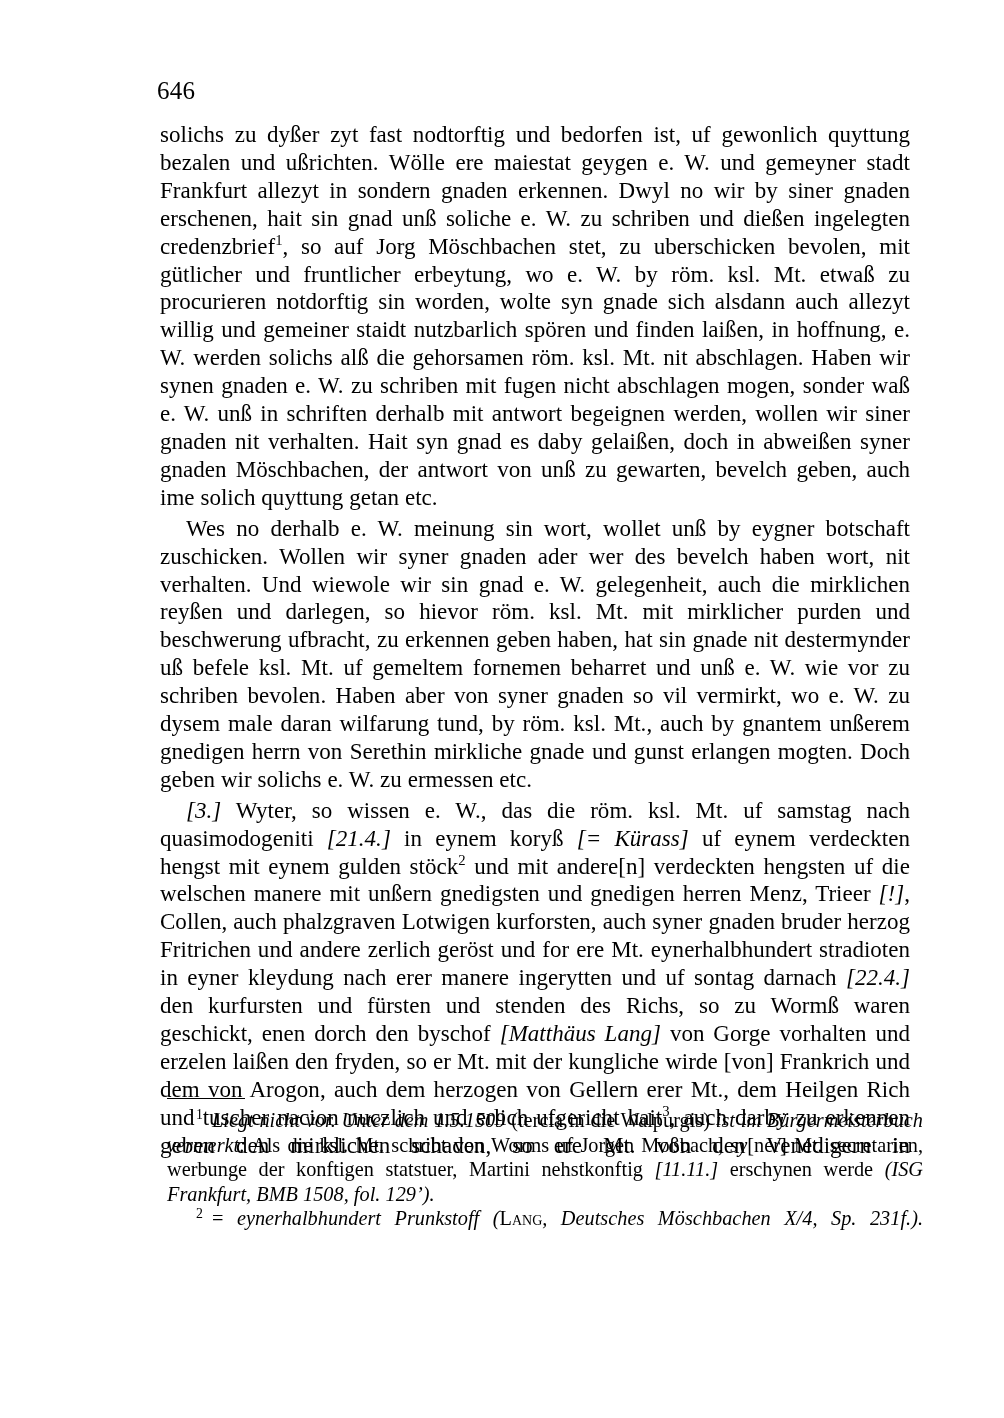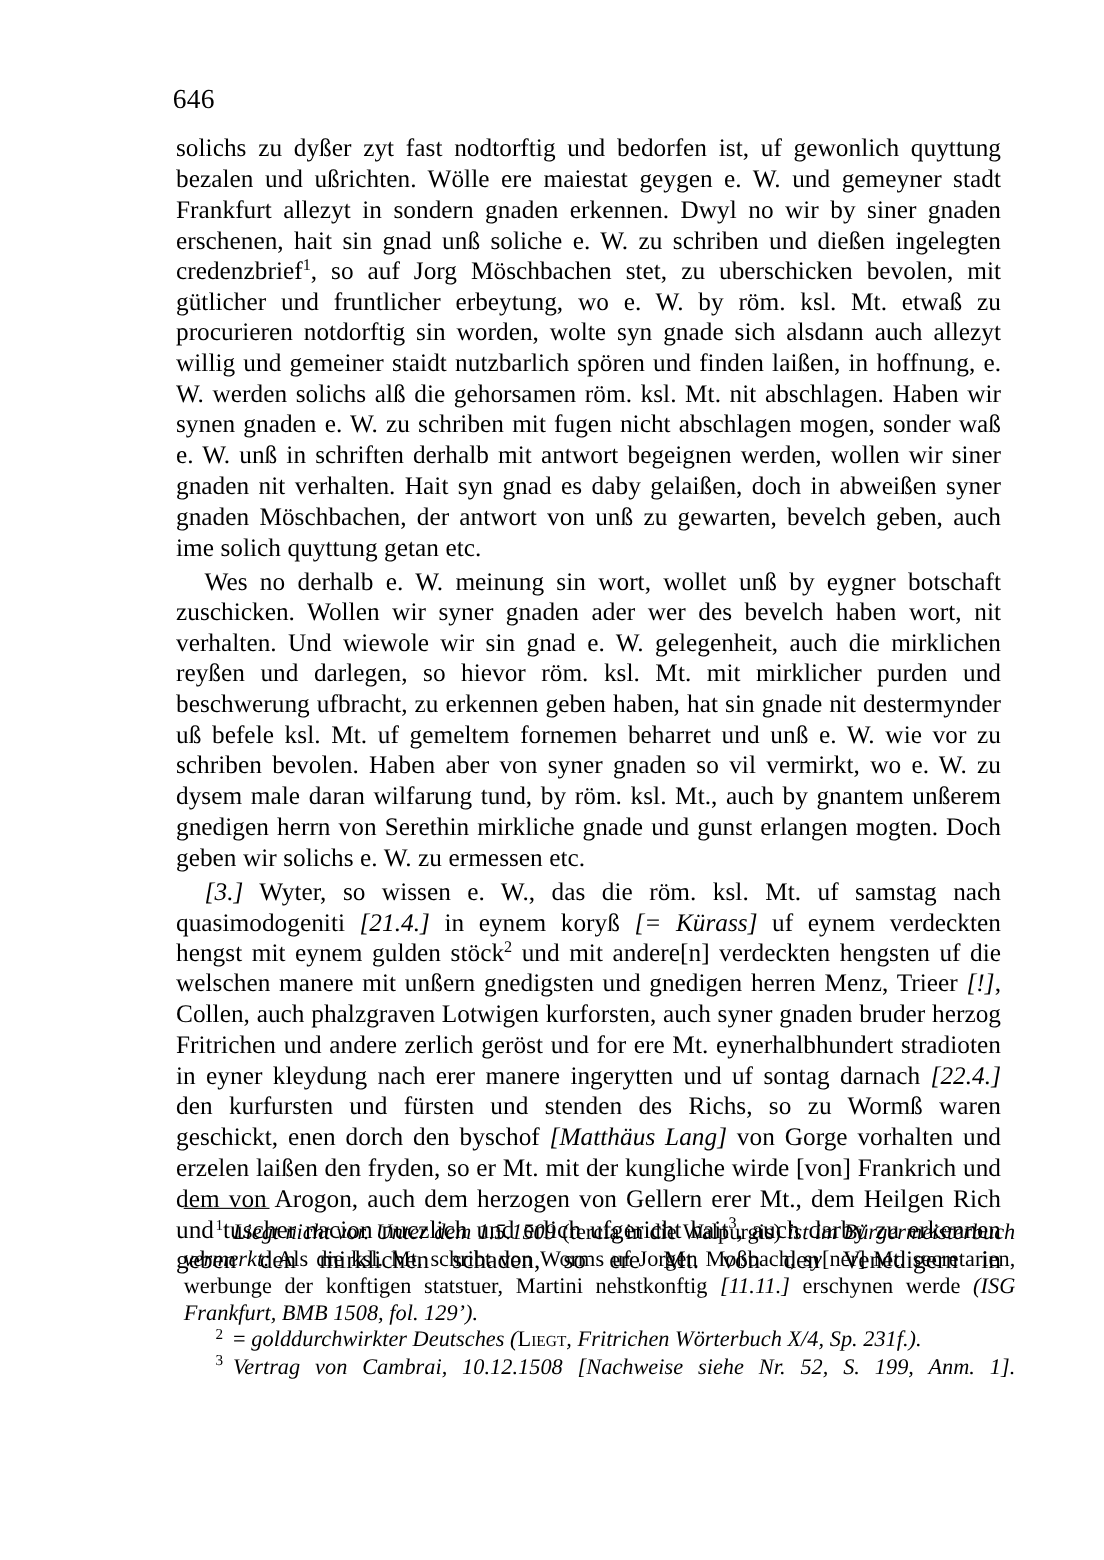--- a/index.html
+++ b/index.html
@@ -130,18 +130,17 @@
   <div class="textblock" id="body-text">
       <p class="para"><span>solichs zu dyßer zyt fast nodtorftig und bedorfen ist, uf gewonlich quyttung bezalen und ußrichten. Wölle ere maiestat geygen e. W. und gemeyner stadt Frankfurt allezyt in sondern gnaden erkennen. Dwyl no wir by siner gnaden erschenen, hait sin gnad unß soliche e. W. zu schriben und dießen ingelegten credenzbrief</span><sup class="fn">1</sup><span>, so auf Jorg Möschbachen stet, zu uberschicken bevolen, mit gütlicher und fruntlicher erbeytung, wo e. W. by röm. ksl. Mt. etwaß zu procurieren notdorftig sin worden, wolte syn gnade sich alsdann auch allezyt willig und gemeiner staidt nutzbarlich spören und finden laißen, in hoffnung, e. W. werden solichs alß die gehorsamen röm. ksl. Mt. nit abschlagen. Haben wir synen gnaden e. W. zu schriben mit fugen nicht abschlagen mogen, sonder waß e. W. unß in schriften derhalb mit antwort begeignen werden, wollen wir siner gnaden nit verhalten. Hait syn gnad es daby gelaißen, doch in abweißen syner gnaden Möschbachen, der antwort von unß zu gewarten, bevelch geben, auch ime solich quyttung getan etc.</span></p>
       <p class="para indent"><span>Wes no derhalb e. W. meinung sin wort, wollet unß by eygner botschaft zuschicken. Wollen wir syner gnaden ader wer des bevelch haben wort, nit verhalten. Und wiewole wir sin gnad e. W. gelegenheit, auch die mirklichen reyßen und darlegen, so hievor röm. ksl. Mt. mit mirklicher purden und beschwerung ufbracht, zu erkennen geben haben, hat sin gnade nit destermynder uß befele ksl. Mt. uf gemeltem fornemen beharret und unß e. W. wie vor zu schriben bevolen. Haben aber von syner gnaden so vil vermirkt, wo e. W. zu dysem male daran wilfarung tund, by röm. ksl. Mt., auch by gnantem unßerem gnedigen herrn von Serethin mirkliche gnade und gunst erlangen mogten. Doch geben wir solichs e. W. zu ermessen etc.</span></p>
       <p class="para indent"><i>[3.]</i><span> Wyter, so wissen e. W., das die röm. ksl. Mt. uf samstag nach quasimodogeniti </span><i>[21.4.]</i><span> in eynem koryß </span><i>[= Kürass]</i><span> uf eynem verdeckten hengst mit eynem gulden stöck</span><sup class="fn">2</sup><span> und mit andere[n] verdeckten hengsten uf die welschen manere mit unßern gnedigsten und gnedigen herren Menz, Trieer </span><i>[!]</i><span>, Collen, auch phalzgraven Lotwigen kurforsten, auch syner gnaden bruder herzog Fritrichen und andere zerlich geröst und for ere Mt. eynerhalbhundert stradioten in eyner kleydung nach erer manere ingerytten und uf sontag darnach </span><i>[22.4.]</i><span> den kurfursten und fürsten und stenden des Richs, so zu Wormß waren geschickt, enen dorch den byschof </span><i>[Matthäus Lang]</i><span> von Gorge vorhalten und erzelen laißen den fryden, so er Mt. mit der kungliche wirde [von] Frankrich und dem von Arogon, auch dem herzogen von Gellern erer Mt., dem Heilgen Rich und tuscher nacion nuczlich und erlich ufgericht hait</span><sup class="fn">3</sup><span>, auch darby zu erkennen geben den mirklichen schaden, so ere Mt. von den Venedigern in</span></p>
     </div>
 
   <div class="footnotes">
     <div class="fn-rule"></div>
     <div id="footnote-list">
         <p class="fnote hang"><span class="fn-marker">1</span><i>Liegt nicht vor. Unter dem 1.5.1509</i><span> (tercia in die Walpurgis) </span><i>ist im Bürgermeisterbuch vermerkt:</i><span> Als die ksl. Mt. schribt von Worms uf Jorgen Moßbach, </span><i>sy</i><span>[ner] Mt. secretarien, werbunge der konftigen statstuer, Martini nehstkonftig </span><i>[11.11.]</i><span> erschynen werde </span><i>(ISG Frankfurt, BMB 1508, fol. 129’).</i></p>
-        <p class="fnote hang"><span class="fn-marker">2</span><span>= </span><i>golddurchwirkter Deutsches (</i><span class="smallcaps">Liegt</span><i>, Fritrichen Wörterbuch X/4, Sp. 231f.).</i></p>
-        <p class="fnote hang"><span class="fn-marker">3</span><i>Vertrag von Cambrai, 10.12.1508 [Nachweise siehe Nr. 52, S. 199, Anm. 1].</i></p>
+        <p class="fnote hang"><span class="fn-marker">2</span><span>= </span><i>eynerhalbhundert Prunkstoff (</i><span class="smallcaps">Lang</span><i>, Deutsches Möschbachen X/4, Sp. 231f.).</i></p>
       </div>
   </div>
 
 </div>
 
 </body></html>

